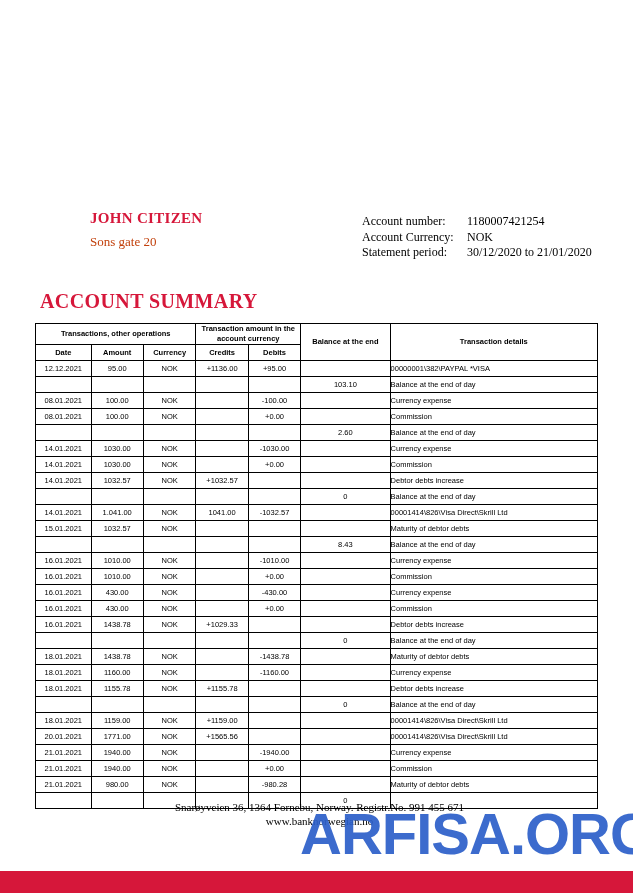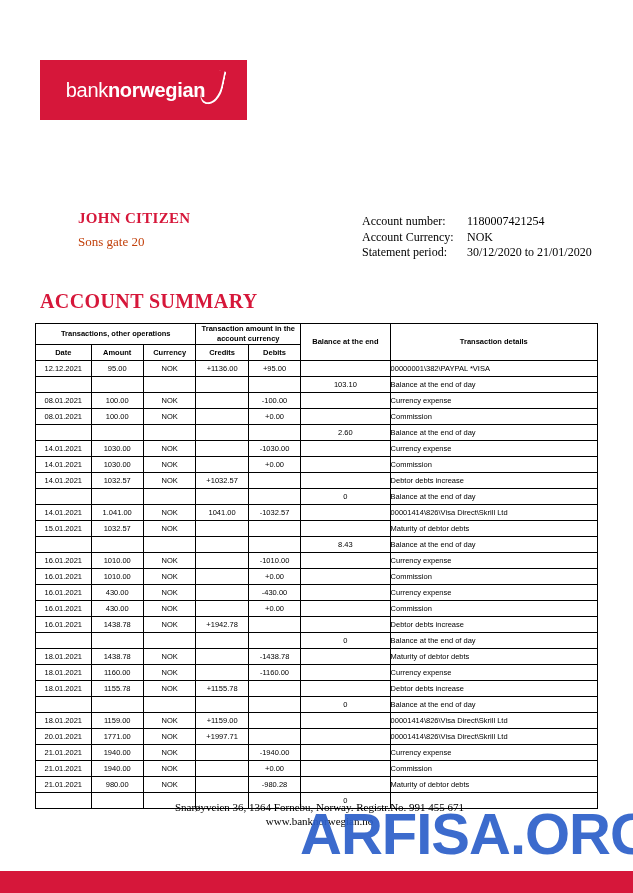--- a/index.html
+++ b/index.html
@@ -50,21 +50,21 @@
     width: 20px;
     height: 34px;
     border-right: 2.5px solid #ffffff;
     border-bottom: 2.5px solid #ffffff;
     border-radius: 0 0 60% 40%;
     transform: rotate(12deg);
   }
   
   .customer {
     position: absolute;
-    left: 78px;
+    left: 90px;
     top: 210px;
     width: 250px;
   }
   .customer-name {
     font-family: "Liberation Serif", serif;
     color: #d6173a;
     font-size: 15px;
     font-weight: 700;
     letter-spacing: 0.3px;
     margin-bottom: 6px;
@@ -181,26 +181,20 @@
     opacity: 0.92;
     white-space: nowrap;
     pointer-events: none;
   }
 </style>
 </head>
 <body>
 
 <div class="page">
 
-  <div class="logo-box">
-    <div class="logo-text">
-      <span class="light">bank</span><span class="bold">norwegian</span>
-      <span class="logo-swoosh"></span>
-    </div>
-  </div>
 
   <div class="customer">
     <div class="customer-name">JOHN CITIZEN</div>
     <div class="customer-line">Sons gate 20</div>
   </div>
 
   <div class="meta">
     <div class="meta-row">
       <div class="meta-label">Account number:</div>
       <div class="meta-value">1180007421254</div>
@@ -376,21 +370,21 @@
             <td class="c col-curr">NOK</td>
             <td class="c col-credits"></td>
             <td class="c col-debits">+0.00</td>
             <td class="c col-balance"></td>
             <td class="l col-details">Commission</td>
           </tr>
           <tr>
             <td class="c col-date">16.01.2021</td>
             <td class="c col-amount">1438.78</td>
             <td class="c col-curr">NOK</td>
-            <td class="c col-credits">+1942.78</td>
+            <td class="c col-credits">+1029.33</td>
             <td class="c col-debits"></td>
             <td class="c col-balance"></td>
             <td class="l col-details">Debtor debts increase</td>
           </tr>
           <tr>
             <td class="c col-date"></td>
             <td class="c col-amount"></td>
             <td class="c col-curr"></td>
             <td class="c col-credits"></td>
             <td class="c col-debits"></td>
@@ -439,21 +433,21 @@
             <td class="c col-curr">NOK</td>
             <td class="c col-credits">+1159.00</td>
             <td class="c col-debits"></td>
             <td class="c col-balance"></td>
             <td class="l col-details">00001414\826\Visa Direct\Skrill Ltd</td>
           </tr>
           <tr>
             <td class="c col-date">20.01.2021</td>
             <td class="c col-amount">1771.00</td>
             <td class="c col-curr">NOK</td>
-            <td class="c col-credits">+1997.71</td>
+            <td class="c col-credits">+1565.56</td>
             <td class="c col-debits"></td>
             <td class="c col-balance"></td>
             <td class="l col-details">00001414\826\Visa Direct\Skrill Ltd</td>
           </tr>
           <tr>
             <td class="c col-date">21.01.2021</td>
             <td class="c col-amount">1940.00</td>
             <td class="c col-curr">NOK</td>
             <td class="c col-credits"></td>
             <td class="c col-debits">-1940.00</td>

